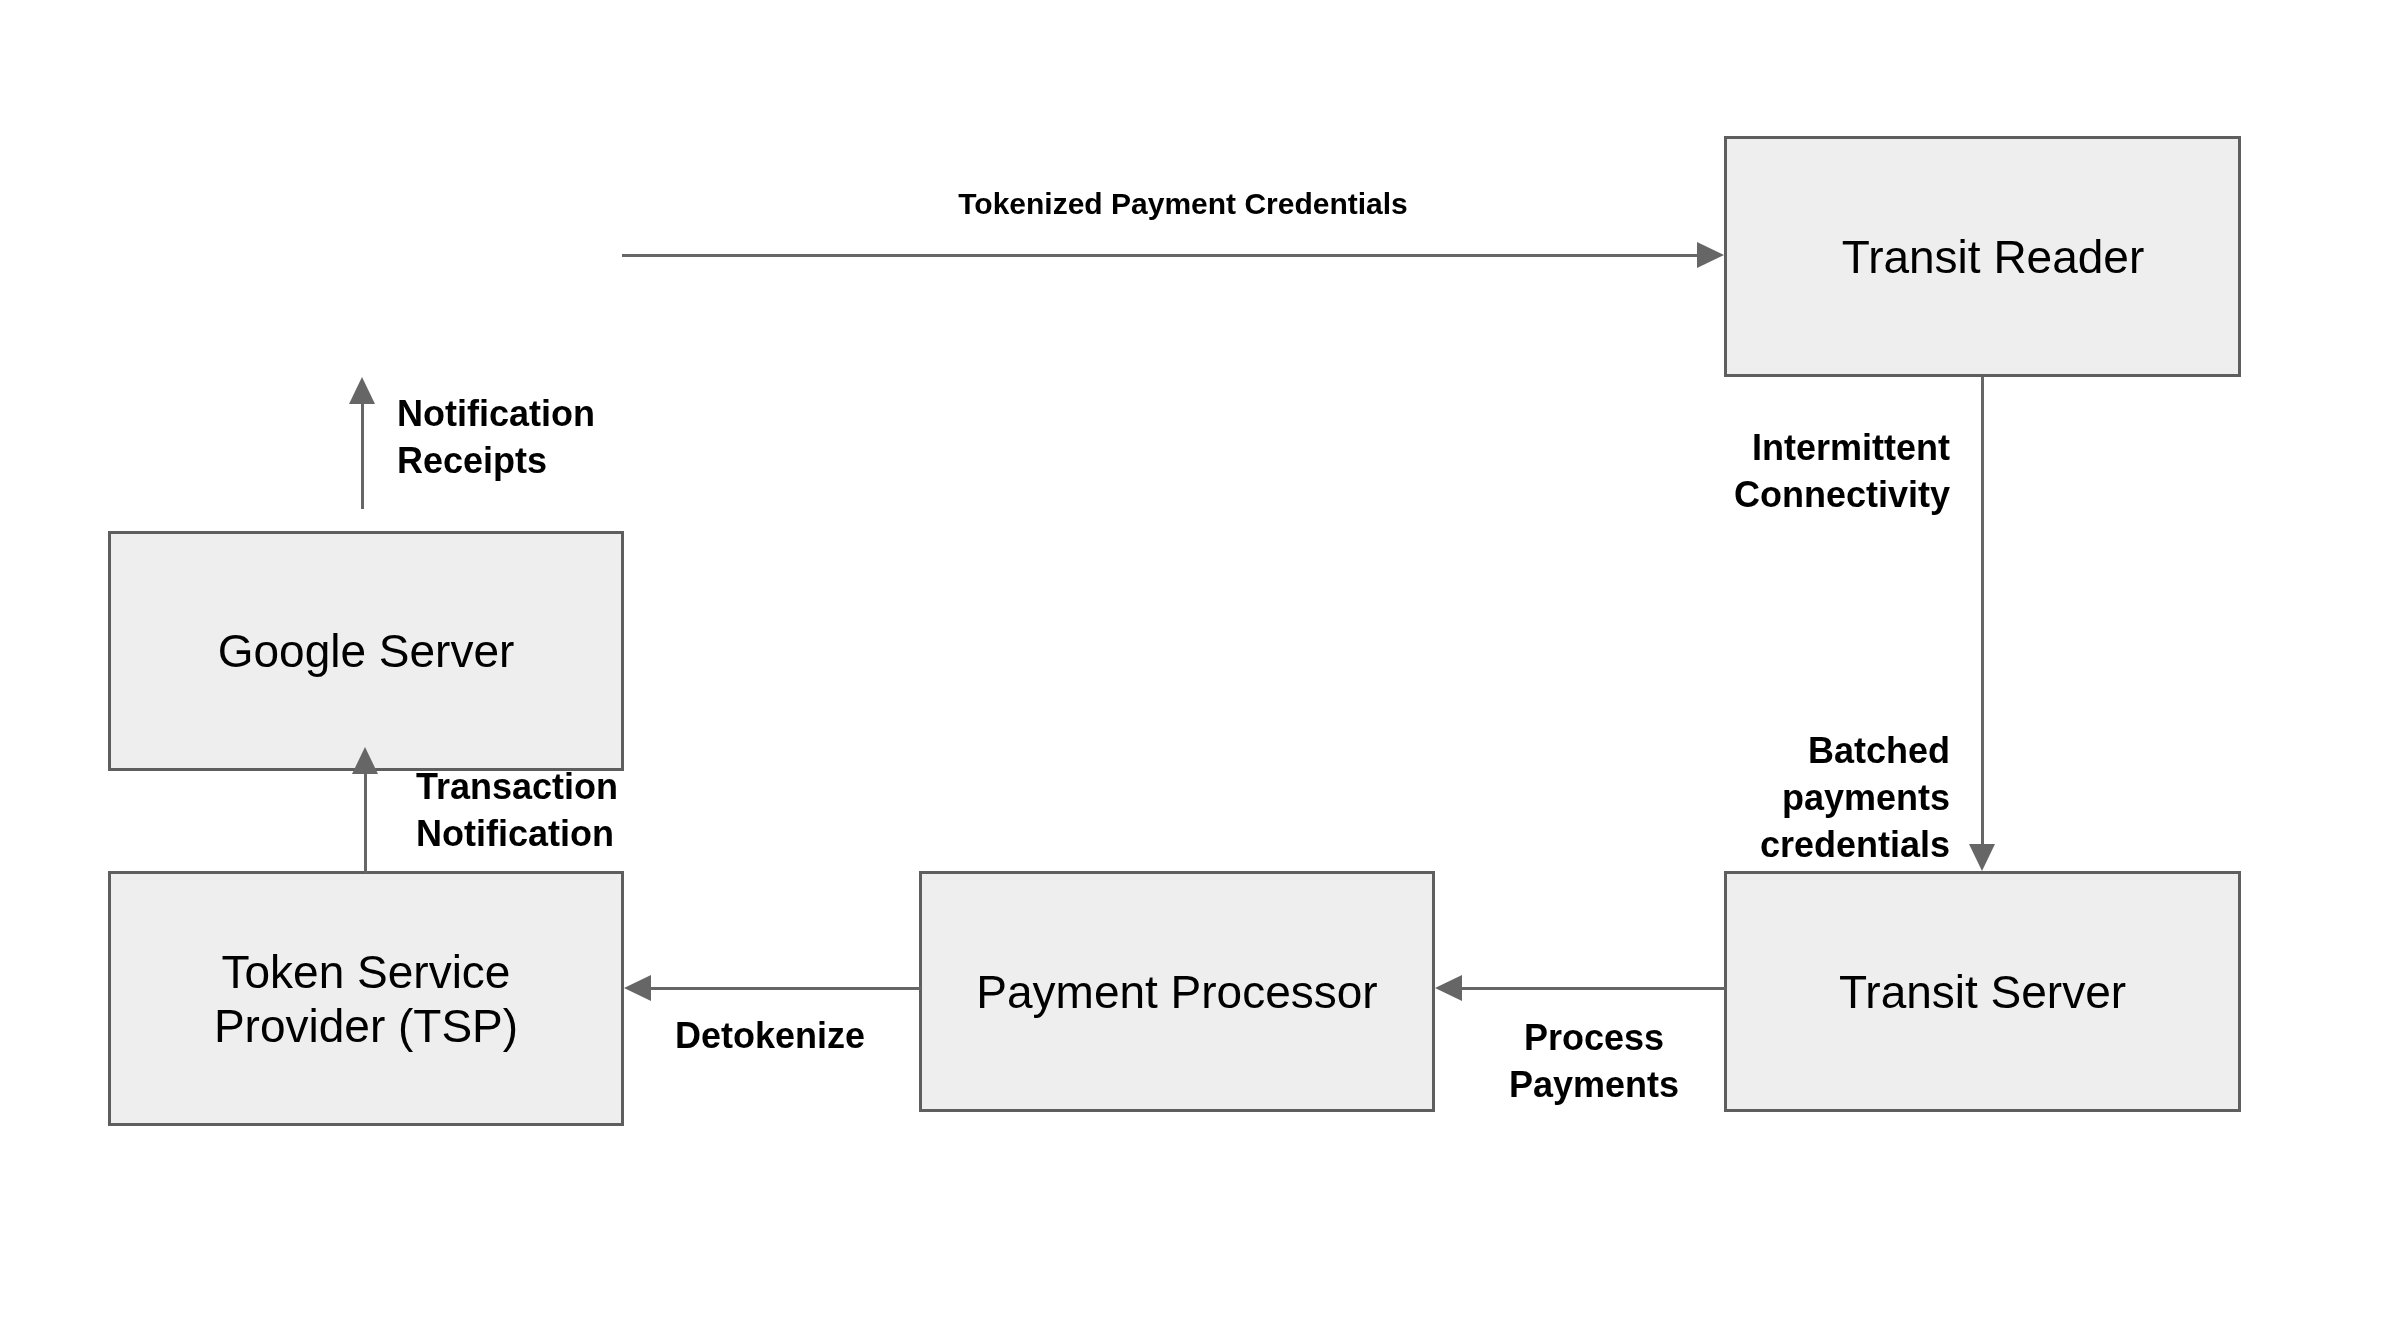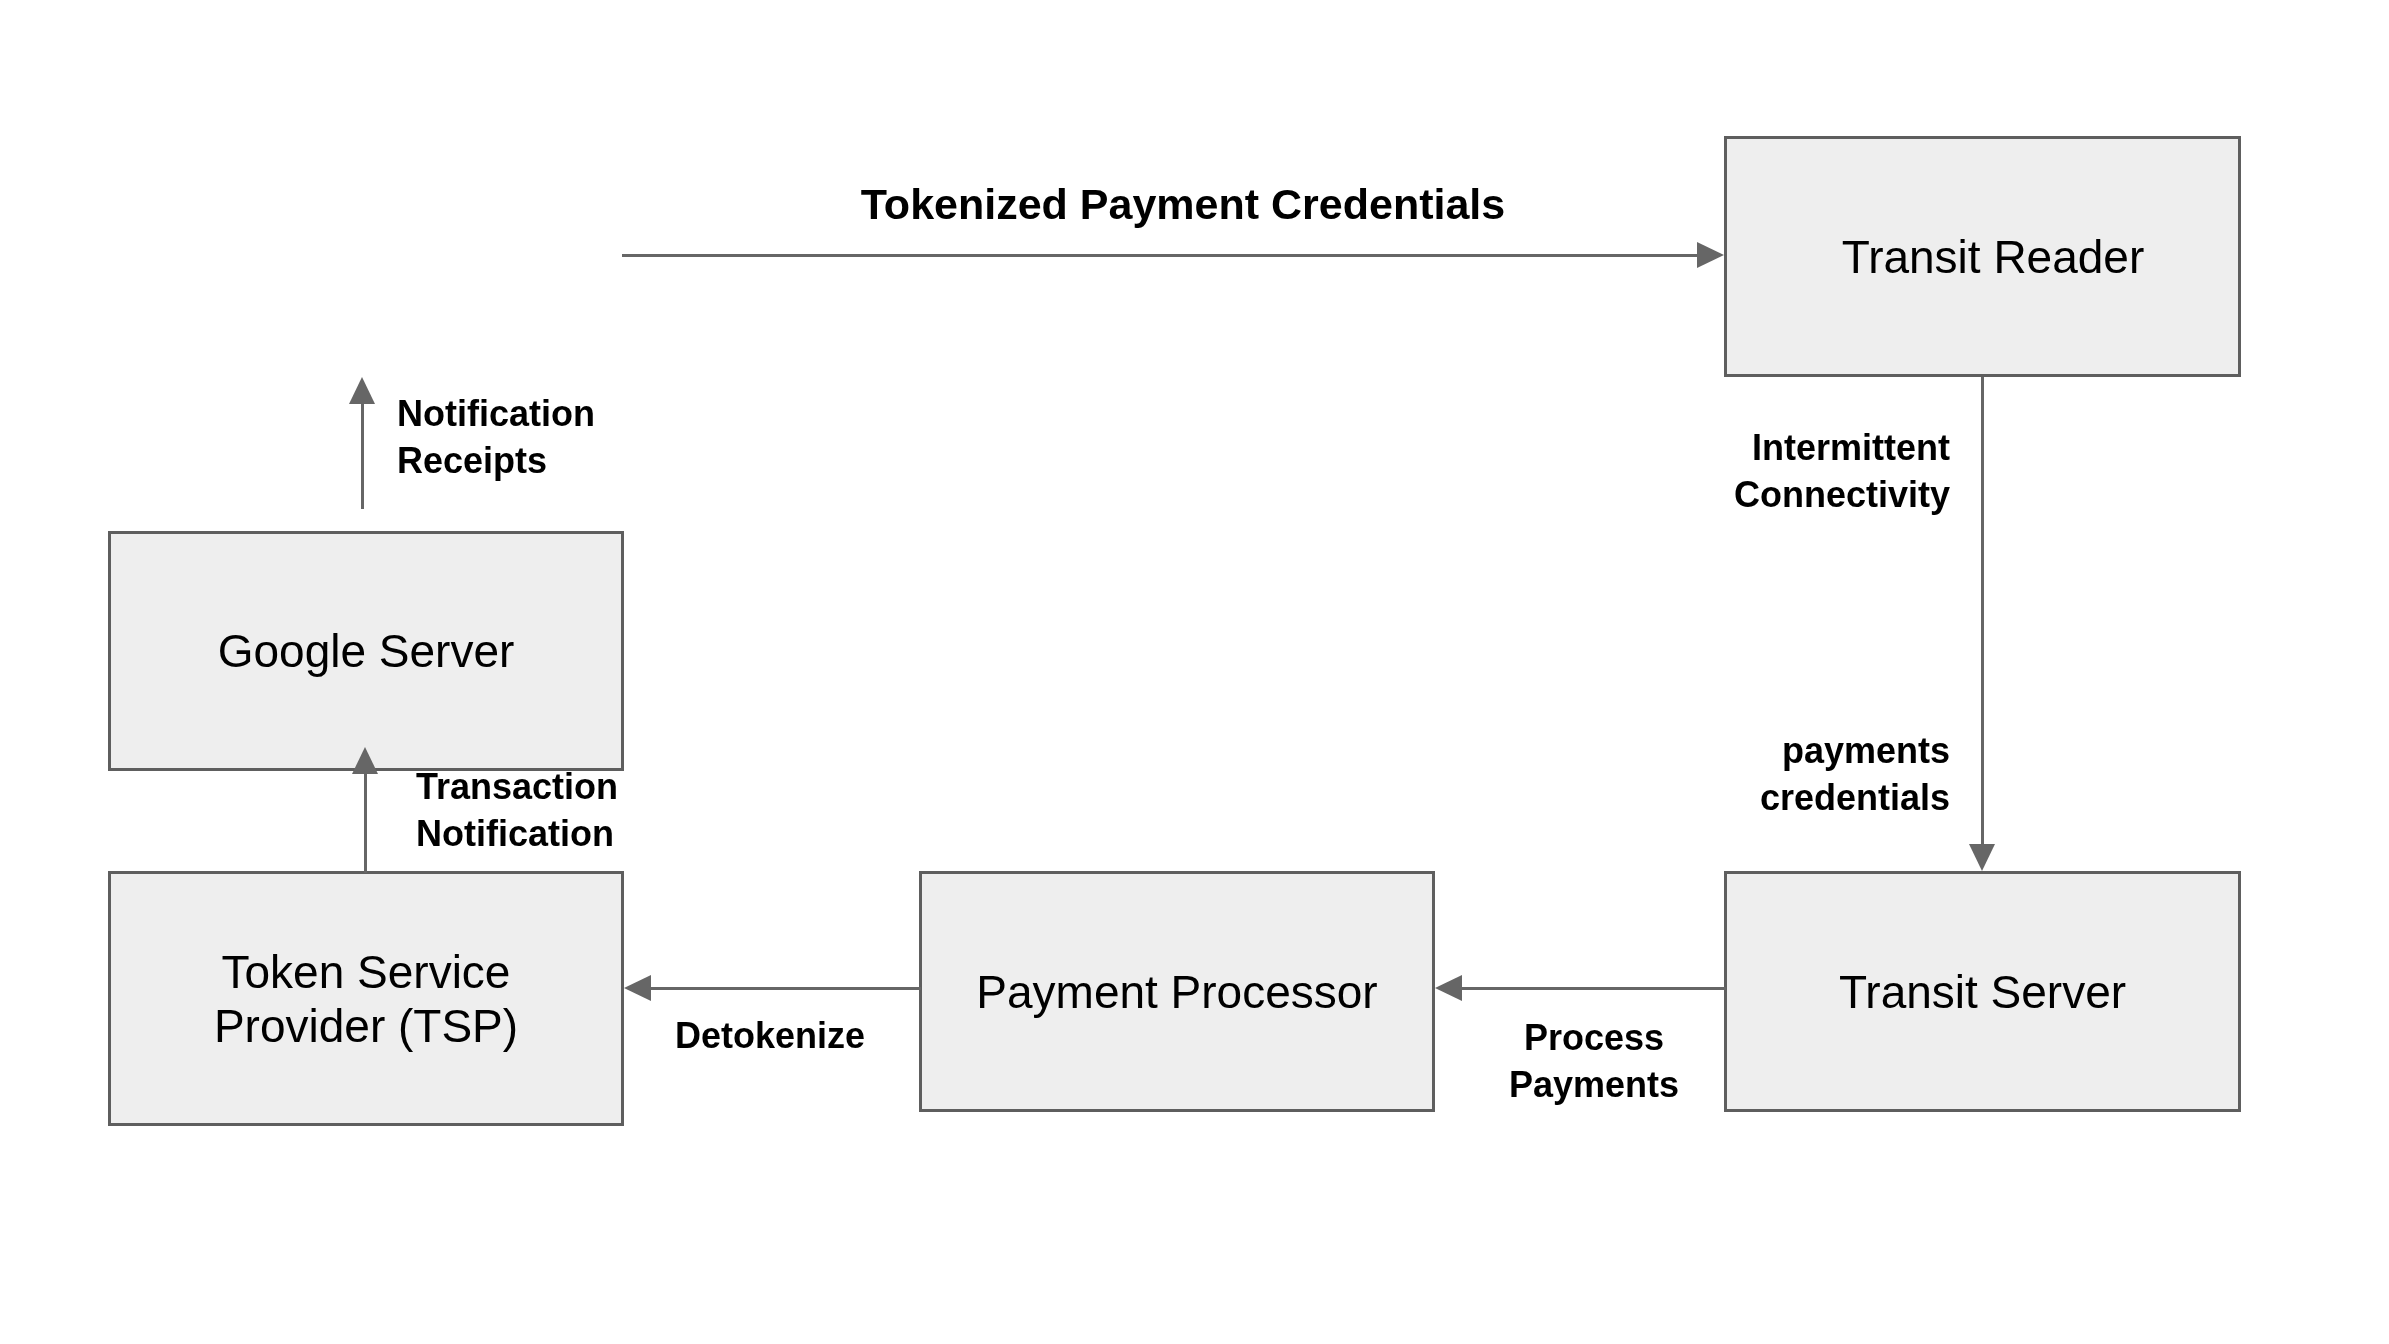--- a/index.html
+++ b/index.html
@@ -34,21 +34,21 @@
     font-weight: 400;
   }
   .node-label .line { display: block; line-height: 54px; }
   .edge-label {
     position: absolute;
     color: var(--text);
     font-weight: bold;
     font-size: 36px;
   }
   .edge-label .line { display: block; line-height: 47px; }
-  .edge-label.title-size { font-size: 43px; }
+  .edge-label.title-size { font-size: 30px; }
   .edge-label.title-size .line { line-height: 52px; }
   .align-left   { text-align: left; }
   .align-right  { text-align: right; margin-top: 29px; }
   .align-center { text-align: center; }
   .shaft { position: absolute; background: var(--arrow); }
   .head  { position: absolute; width: 0; height: 0; }
   .head-right {
     border-top: 13px solid transparent;
     border-bottom: 13px solid transparent;
     border-left: 27px solid var(--arrow);
@@ -144,20 +144,21 @@
     <span class="line">Notification</span>
     <span class="line">Receipts</span>
   </div>
 
   <div class="edge-label align-right" style="left:1350px; top:395px; width:600px;">
     <span class="line">Intermittent</span>
     <span class="line">Connectivity</span>
   </div>
 
   <div class="edge-label align-right" style="left:1350px; top:698px; width:600px;">
+    <span class="line">Batched</span>
     <span class="line">payments</span>
     <span class="line">credentials</span>
   </div>
 
   <div class="edge-label align-left" style="left:408px; top:763px;margin-left:8px;">
     <span class="line">Transaction</span>
     <span class="line">Notification</span>
   </div>
 
   <div class="edge-label align-center" style="left:570px; top:1012px; width:400px;">

